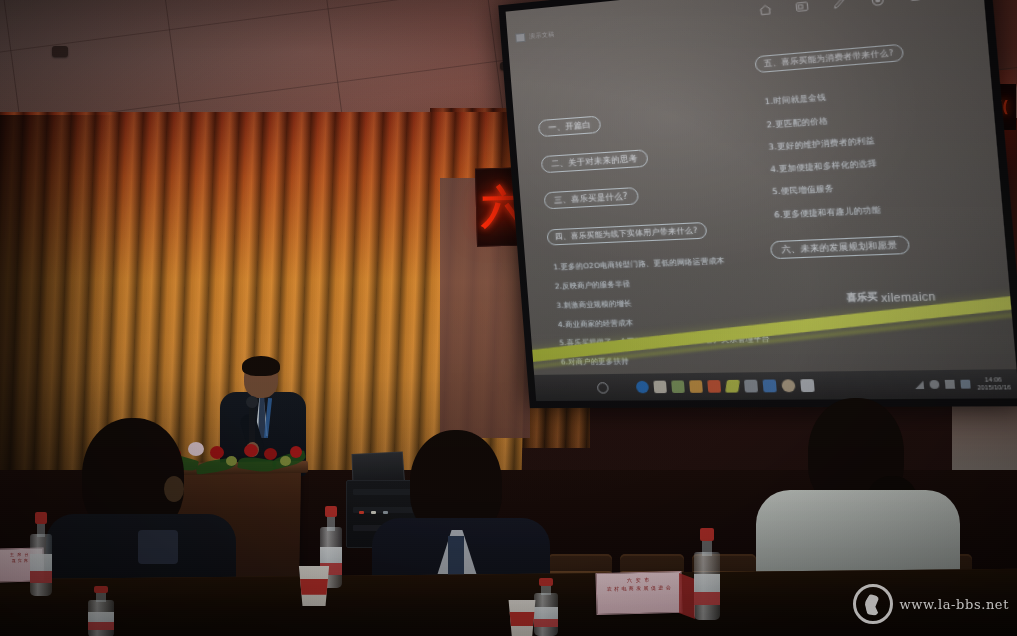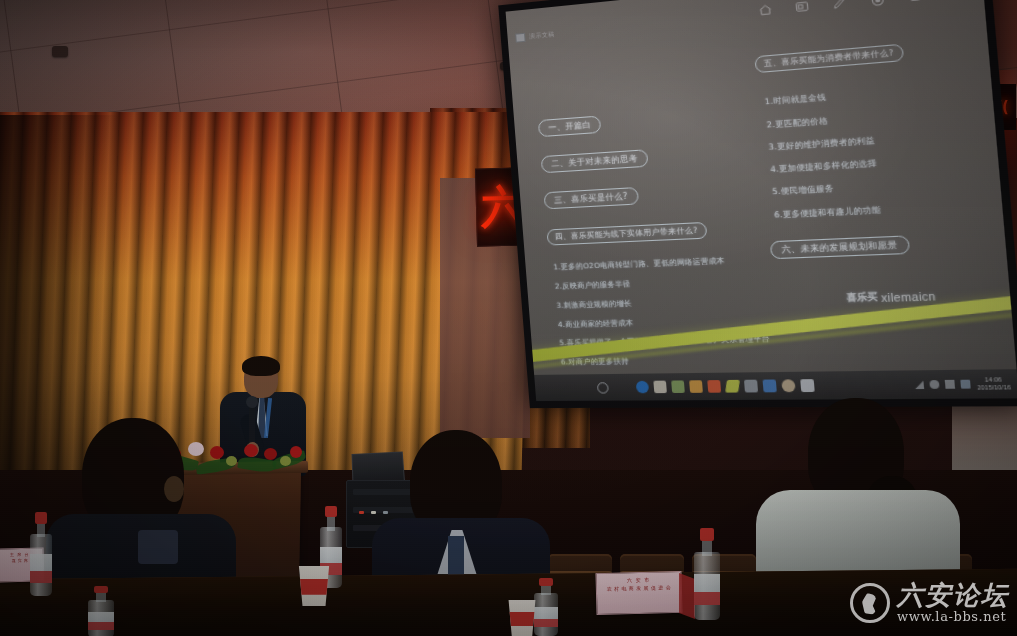--- a/index.html
+++ b/index.html
@@ -756,18 +756,17 @@
     <div class="cup-band"></div>
   </div>
 
   <div class="warm"></div>
   <div class="vignette"></div>
   <div class="grain"></div>
 
   <div class="watermark">
     <div class="wm-logo"></div>
     <div class="wm-text">
-      <span class="wm-cn">六安论坛</span>
       <span class="wm-url">www.la-bbs.net</span>
     </div>
   </div>
 
 </div>
 
 </body></html>

